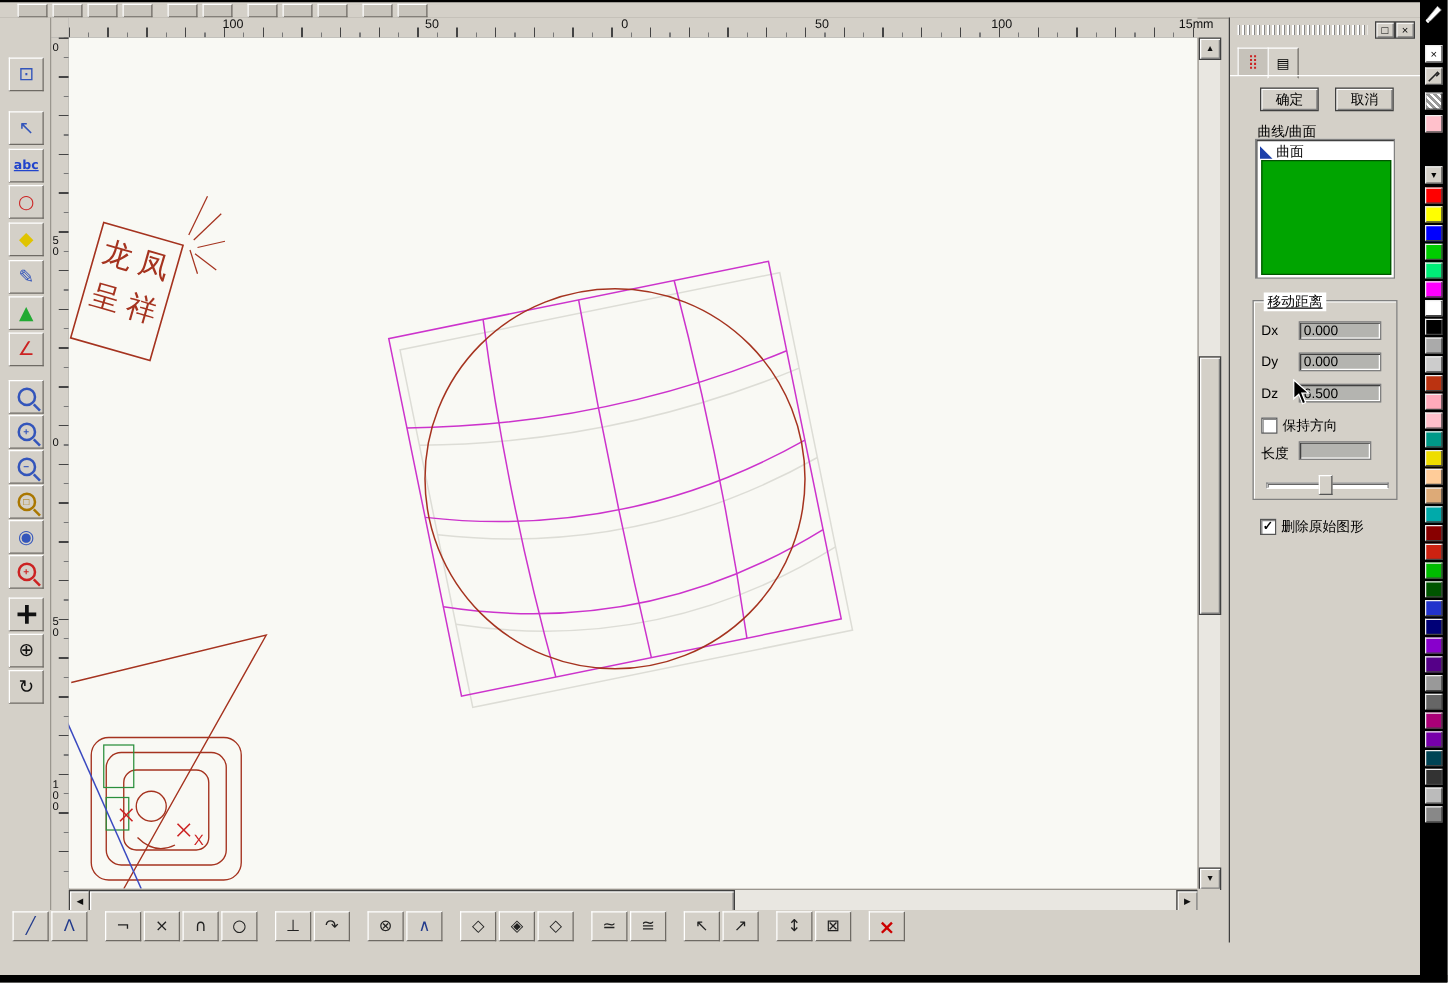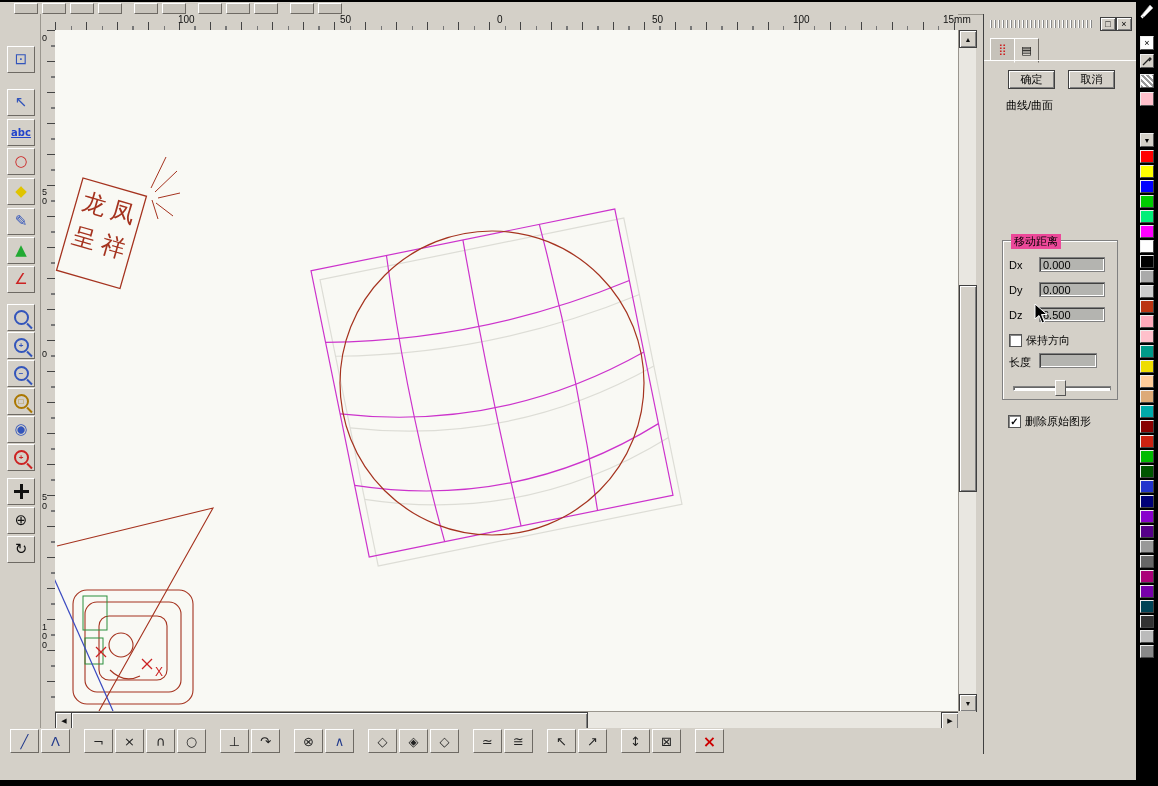--- a/index.html
+++ b/index.html
@@ -80,21 +80,21 @@
   .btn{position:absolute;top:56px;width:47px;height:19px;font-size:11px;font-family:"Liberation Sans",sans-serif;
        display:flex;align-items:center;justify-content:center;cursor:pointer;padding:0;}
   .seclabel{position:absolute;left:22px;top:84px;font-size:11px;}
   .listbox{position:absolute;left:20px;top:97px;width:112px;height:112px;background:#fff;
            border:1px solid #808080;box-shadow:inset 1px 1px 0 #404040,inset -1px -1px 0 #fff;box-sizing:border-box;}
   .listrow{position:absolute;left:3px;top:2px;display:flex;align-items:center;gap:3px;font-size:11px;}
   .surficon{width:0;height:0;border-left:10px solid #1b3faa;border-top:10px solid transparent;}
   .surfprev{position:absolute;left:4px;top:16px;width:102px;height:90px;border:1px solid #005500;}
   .groupbox{position:absolute;left:18px;top:226px;width:116px;height:160px;border:1px solid #808080;
             box-shadow:inset 1px 1px 0 #fff;box-sizing:border-box;}
-  .legend{position:absolute;left:8px;top:-7px;background:#ec4899;padding:0 3px;font-size:11px;}
+  .legend{position:absolute;left:8px;top:-7px;background:#ffffff;padding:0 3px;font-size:11px;text-decoration:underline;}
   .frow{position:absolute;left:0;width:100%;height:16px;}
   .flabel{position:absolute;left:6px;top:2px;font-size:11px;}
   .field{position:absolute;left:36px;top:0;width:66px;height:15px;background:#b4b4b0;
          border:1px solid #808080;box-shadow:inset 1px 1px 0 #404040,inset -1px -1px 0 #fff;
          font-size:11px;line-height:15px;padding-left:3px;box-sizing:border-box;overflow:hidden;}
   .field.short{width:58px;}
   .cbrow{position:absolute;display:flex;align-items:center;gap:4px;font-size:11px;}
   .checkbox{width:11px;height:11px;background:#fff;border:1px solid #555;box-shadow:inset 1px 1px 0 #888;
             display:flex;align-items:center;justify-content:center;font-size:10px;line-height:10px;cursor:pointer;}
   .checkbox.checked::after{content:"✓";font-weight:bold;}
@@ -351,20 +351,27 @@
     <div class="tab active" style="left:30px;">
       <span class="glyph">▤</span>
     </div>
     <div class="tabline"></div>
 
     <button class="btn raised" style="left:24px;">确定</button>
     <button class="btn raised" style="left:84px;">取消</button>
 
     <div class="seclabel">曲线/曲面</div>
 
+    <div class="listbox">
+      <div class="listrow">
+        <span class="surficon"></span>
+        <span>曲面</span>
+      </div>
+      <div class="surfprev" id="surfprev" style="background: rgb(0, 164, 0);"></div>
+    </div>
 
     <div class="groupbox">
       <span class="legend">移动距离</span>
       <div class="frow" style="top:16px;">
         <span class="flabel">Dx</span>
         <span class="field">0.000</span>
       </div>
       <div class="frow" style="top:41px;">
         <span class="flabel">Dy</span>
         <span class="field">0.000</span>

